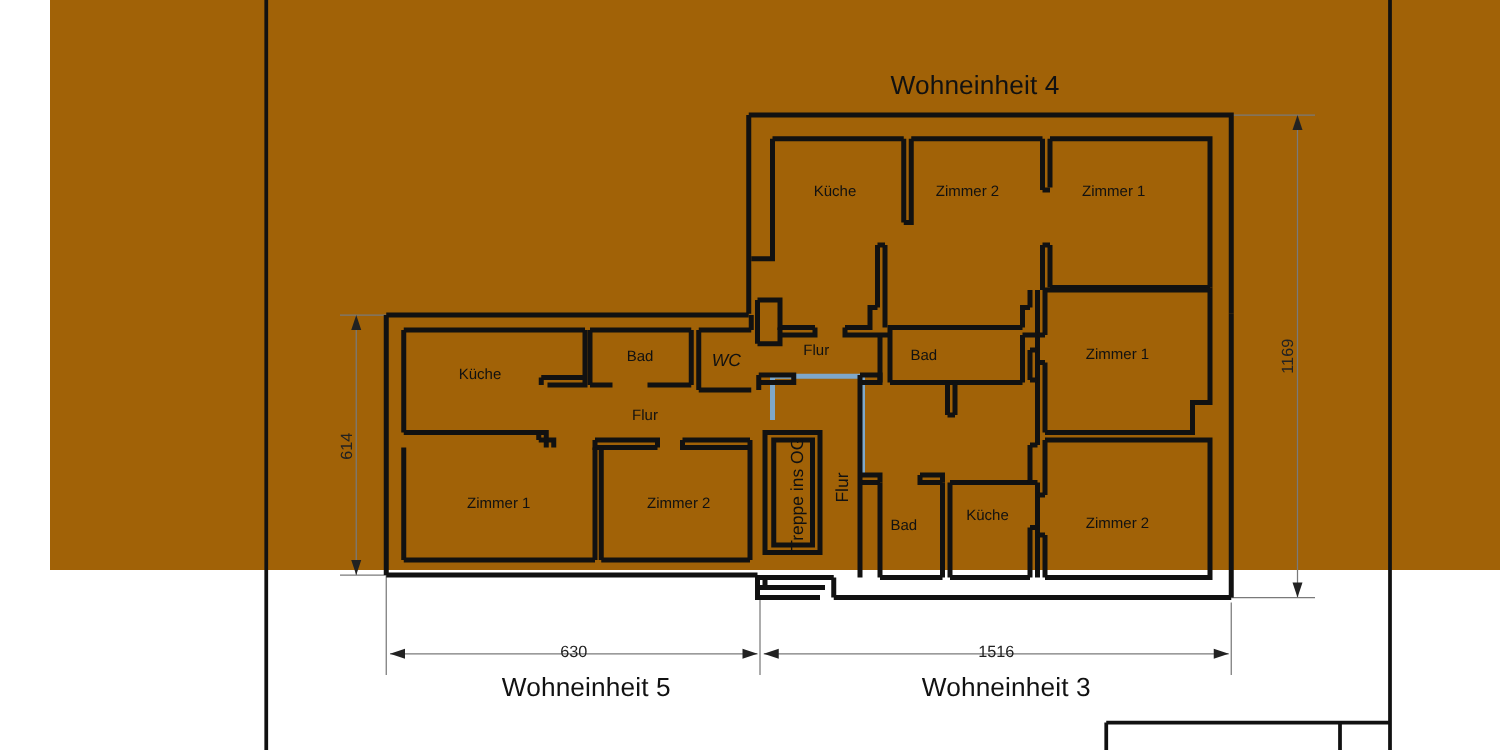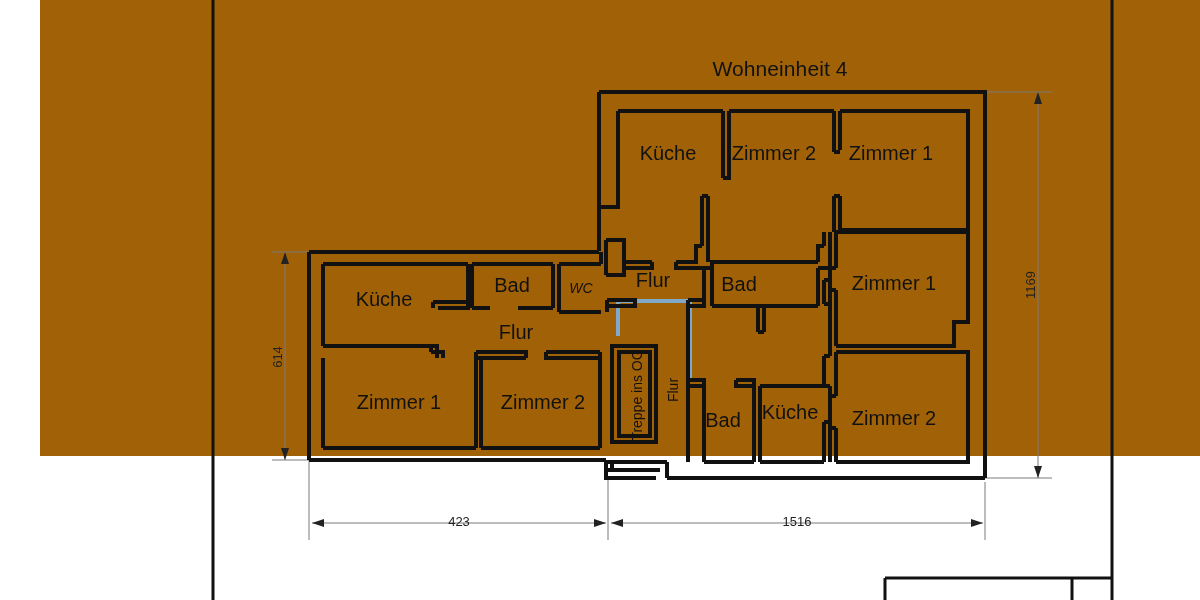--- a/index.html
+++ b/index.html
@@ -3,21 +3,21 @@
 <meta charset="utf-8">
 <style>
   html,body{margin:0;padding:0;background:#ffffff;}
   body{width:1200px;height:600px;overflow:hidden;
        font-family:"Liberation Sans","DejaVu Sans",sans-serif;color:#1a1a1a;}
   #stage{position:relative;width:1200px;height:456px;background:#a16207;margin-left:40px;}
   svg#plan{position:absolute;left:0;top:0;width:1200px;height:600px;display:block;}
   .lbl{position:absolute;font-family:"Liberation Sans","DejaVu Sans",sans-serif;
        color:#111;white-space:nowrap;transform:translate(-50%,-50%);}
   .unit-title{font-size:21px;letter-spacing:.1px;}
-  .room{font-size:20px;}
+  .room{font-size:12px;}
   .room-sm{font-size:14px;}
   .dim{font-size:13px;color:#222;}
   .vert{transform:translate(-50%,-50%) rotate(-90deg);}
 </style>
 </head>
 <body>
 
 <div id="stage">
 
   <svg id="plan" viewBox="0 0 1200 600">
@@ -216,21 +216,23 @@
       <path d="M 796,428 L 796,462"></path>
 
       <path d="M 566,462 L 627,462"></path>
       <path d="M 566,470 L 620,470"></path>
     </g>
 
   </svg>
 
   <div class="lbl unit-title" style="left:740px;top:69px;">Wohneinheit 4</div>
 
-
+  <div class="lbl unit-title" style="left:429px;top:551px;">Wohneinheit 5</div>
+
+  <div class="lbl unit-title" style="left:765px;top:551px;">Wohneinheit 3</div>
 
   <div class="lbl room" style="left:628px;top:153px;">Küche</div>
   <div class="lbl room" style="left:734px;top:153px;">Zimmer 2</div>
   <div class="lbl room" style="left:851px;top:153px;">Zimmer 1</div>
 
   <div class="lbl room" style="left:344px;top:299px;">Küche</div>
   <div class="lbl room" style="left:472px;top:285px;">Bad</div>
   <div class="lbl room-sm" style="left:541px;top:288px;font-style:italic;">WC</div>
   <div class="lbl room" style="left:613px;top:280px;">Flur</div>
   <div class="lbl room" style="left:476px;top:332px;">Flur</div>
@@ -238,18 +240,18 @@
   <div class="lbl room" style="left:503px;top:402px;">Zimmer 2</div>
   <div class="lbl room-sm vert" style="left:597px;top:395px;">Treppe ins OG</div>
 
   <div class="lbl room" style="left:699px;top:284px;">Bad</div>
   <div class="lbl room" style="left:854px;top:283px;">Zimmer 1</div>
   <div class="lbl room-sm vert" style="left:633px;top:390px;">Flur</div>
   <div class="lbl room" style="left:683px;top:420px;">Bad</div>
   <div class="lbl room" style="left:750px;top:412px;">Küche</div>
   <div class="lbl room" style="left:854px;top:418px;">Zimmer 2</div>
 
-  <div class="lbl dim" style="left:419px;top:521px;">423</div>
+  <div class="lbl dim" style="left:419px;top:521px;">630</div>
   <div class="lbl dim" style="left:757px;top:521px;">1516</div>
   <div class="lbl dim vert" style="left:237px;top:357px;">614</div>
   <div class="lbl dim vert" style="left:990px;top:285px;">1169</div>
 
 </div>
 
 </body></html>

